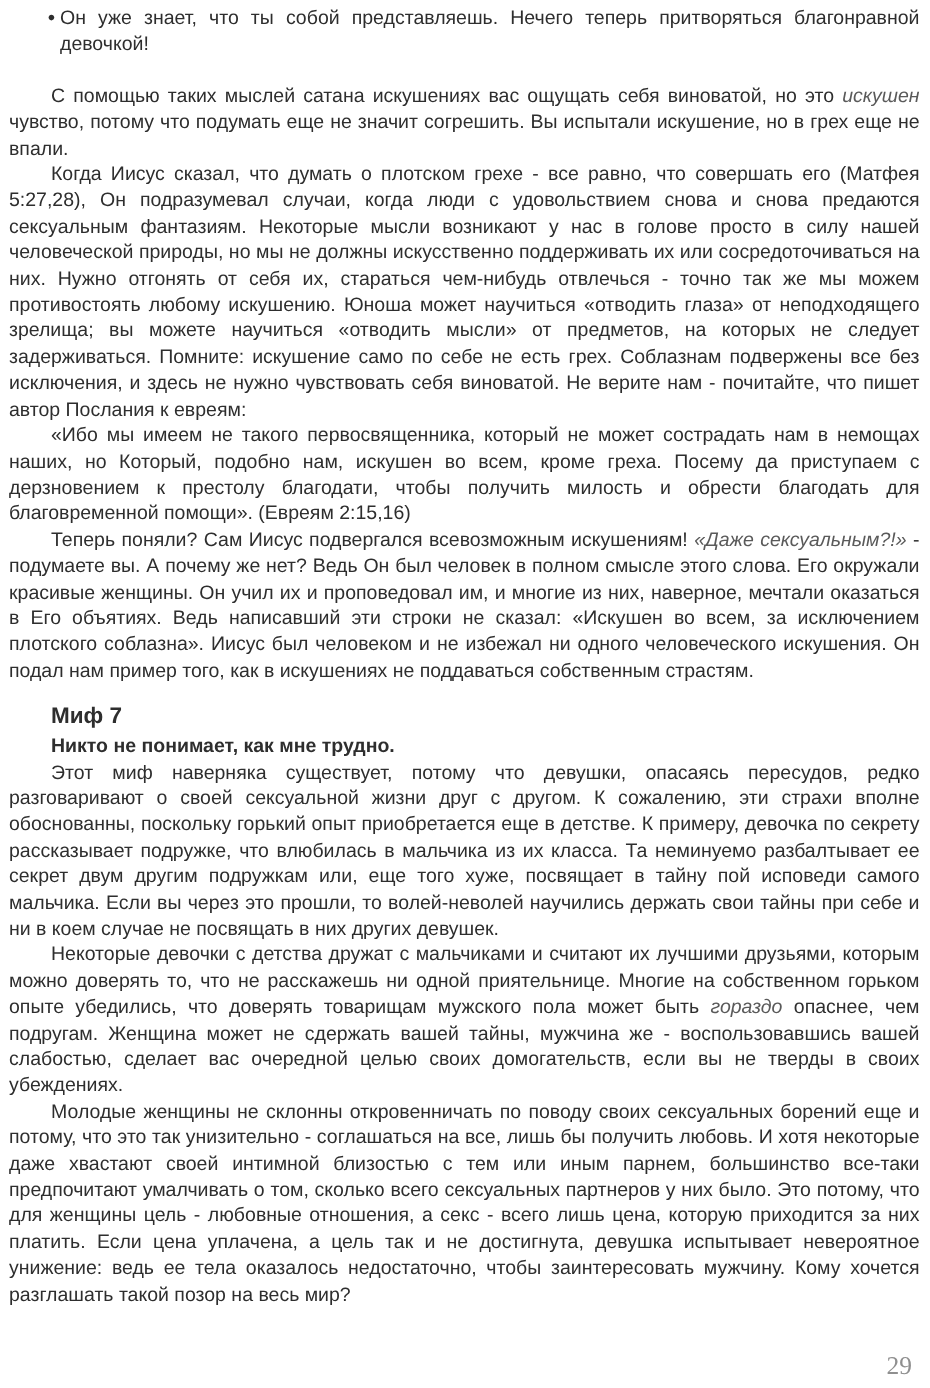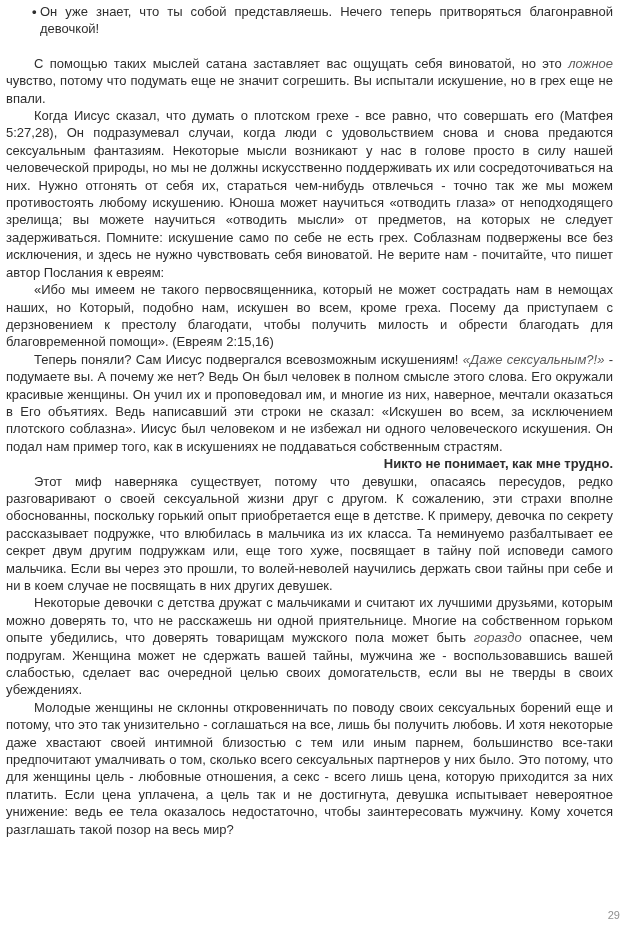--- a/index.html
+++ b/index.html
@@ -48,45 +48,47 @@
     font-weight:bold;
     font-size:15px;
     line-height:18px;
     text-align:left;
     text-indent:28px;
     margin-top:14px;
     margin-bottom:1px;
   }
   .block.subheading{
     font-weight:bold;
-    text-align:right;
+    text-align:left;
     text-indent:28px;
   }
   .seg-normal{font-style:normal;}
   .seg-em{
     font-style:italic;
     color:var(--emphasis);
   }
   .seg-bold{font-weight:bold;}
   .page-number{
     position:absolute;
-    right:0;bottom:4px;
-    font-size:11px;
+    right:12px;bottom:4px;
+    font-size:17px;
     color:var(--page-number);
+    font-family:Liberation Serif, serif;
   }
 </style>
 </head>
 <body>
 
 <div class="page">
   <div class="content" id="doc-content">
       <div class="block bullet"><span class="bullet-marker">•</span><span class="seg-normal">Он уже знает, что ты собой представляешь. Нечего теперь притворяться благонравной девочкой!</span></div>
-      <div class="block para spaced"><span class="seg-normal">С помощью таких мыслей сатана заставляет вас ощущать себя виноватой, но это </span><span class="seg-em">ложное</span><span class="seg-normal"> чувство, потому что подумать еще не значит согрешить. Вы испытали искушение, но в грех еще не впали.</span></div>
+      <div class="block para spaced"><span class="seg-normal">С помощью таких мыслей сатана искушениях вас ощущать себя виноватой, но это </span><span class="seg-em">искушен</span><span class="seg-normal"> чувство, потому что подумать еще не значит согрешить. Вы испытали искушение, но в грех еще не впали.</span></div>
       <div class="block para"><span class="seg-normal">Когда Иисус сказал, что думать о плотском грехе - все равно, что совершать его (Матфея 5:27,28), Он подразумевал случаи, когда люди с удовольствием снова и снова предаются сексуальным фантазиям. Некоторые мысли возникают у нас в голове просто в силу нашей человеческой природы, но мы не должны искусственно поддерживать их или сосредоточиваться на них. Нужно отгонять от себя их, стараться чем-нибудь отвлечься - точно так же мы можем противостоять любому искушению. Юноша может научиться «отводить глаза» от неподходящего зрелища; вы можете научиться «отводить мысли» от предметов, на которых не следует задерживаться. Помните: искушение само по себе не есть грех. Соблазнам подвержены все без исключения, и здесь не нужно чувствовать себя виноватой. Не верите нам - почитайте, что пишет автор Послания к евреям:</span></div>
       <div class="block para"><span class="seg-normal">«Ибо мы имеем не такого первосвященника, который не может сострадать нам в немощах наших, но Который, подобно нам, искушен во всем, кроме греха. Посему да приступаем с дерзновением к престолу благодати, чтобы получить милость и обрести благодать для благовременной помощи». (Евреям 2:15,16)</span></div>
       <div class="block para"><span class="seg-normal">Теперь поняли? Сам Иисус подвергался всевозможным искушениям! </span><span class="seg-em">«Даже сексуальным?!»</span><span class="seg-normal"> - подумаете вы. А почему же нет? Ведь Он был человек в полном смысле этого слова. Его окружали красивые женщины. Он учил их и проповедовал им, и многие из них, наверное, мечтали оказаться в Его объятиях. Ведь написавший эти строки не сказал: «Искушен во всем, за исключением плотского соблазна». Иисус был человеком и не избежал ни одного человеческого искушения. Он подал нам пример того, как в искушениях не поддаваться собственным страстям.</span></div>
+      <div class="block heading"><span class="seg-bold">Миф 7</span></div>
       <div class="block subheading"><span class="seg-bold">Никто не понимает, как мне трудно.</span></div>
       <div class="block para"><span class="seg-normal">Этот миф наверняка существует, потому что девушки, опасаясь пересудов, редко разговаривают о своей сексуальной жизни друг с другом. К сожалению, эти страхи вполне обоснованны, поскольку горький опыт приобретается еще в детстве. К примеру, девочка по секрету рассказывает подружке, что влюбилась в мальчика из их класса. Та неминуемо разбалтывает ее секрет двум другим подружкам или, еще того хуже, посвящает в тайну пой исповеди самого мальчика. Если вы через это прошли, то волей-неволей научились держать свои тайны при себе и ни в коем случае не посвящать в них других девушек.</span></div>
       <div class="block para"><span class="seg-normal">Некоторые девочки с детства дружат с мальчиками и считают их лучшими друзьями, которым можно доверять то, что не расскажешь ни одной приятельнице. Многие на собственном горьком опыте убедились, что доверять товарищам мужского пола может быть </span><span class="seg-em">гораздо</span><span class="seg-normal"> опаснее, чем подругам. Женщина может не сдержать вашей тайны, мужчина же - воспользовавшись вашей слабостью, сделает вас очередной целью своих домогательств, если вы не тверды в своих убеждениях.</span></div>
       <div class="block para"><span class="seg-normal">Молодые женщины не склонны откровенничать по поводу своих сексуальных борений еще и потому, что это так унизительно - соглашаться на все, лишь бы получить любовь. И хотя некоторые даже хвастают своей интимной близостью с тем или иным парнем, большинство все-таки предпочитают умалчивать о том, сколько всего сексуальных партнеров у них было. Это потому, что для женщины цель - любовные отношения, а секс - всего лишь цена, которую приходится за них платить. Если цена уплачена, а цель так и не достигнута, девушка испытывает невероятное унижение: ведь ее тела оказалось недостаточно, чтобы заинтересовать мужчину. Кому хочется разглашать такой позор на весь мир?</span></div>
     </div>
   <div class="page-number">29</div>
 </div>
 
 </body></html>

